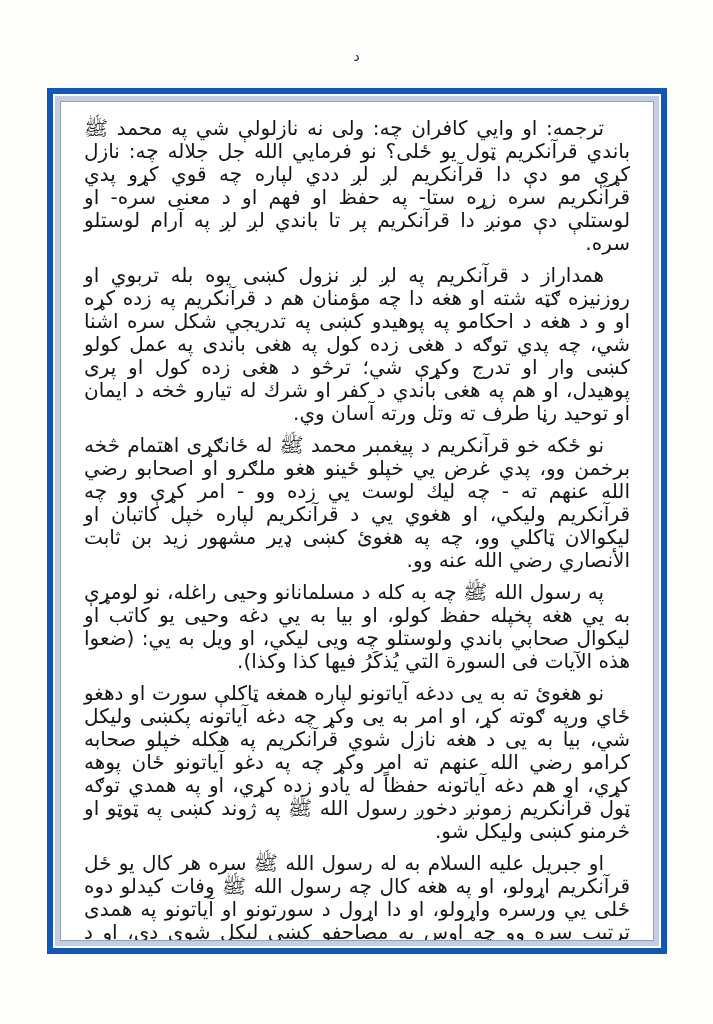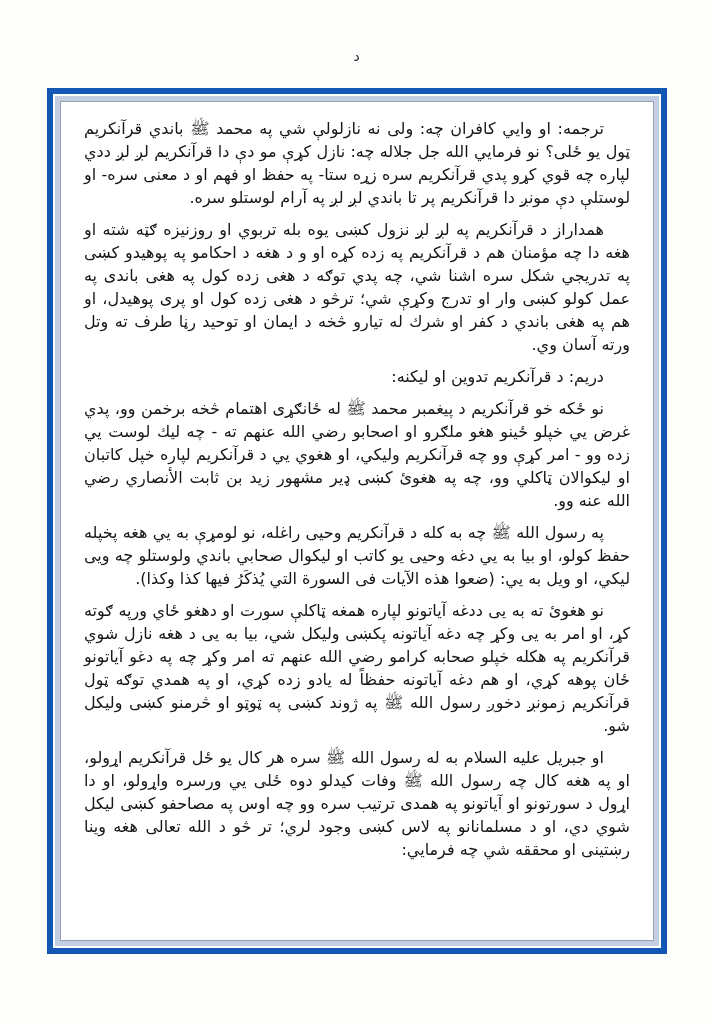--- a/index.html
+++ b/index.html
@@ -41,21 +41,21 @@
     width:100%;height:100%;
     border:1px solid var(--frame-line);
     padding:15px 23px 8px 23px;
     overflow:hidden;
     background:#ffffff;
   }
   .doc{
     direction:rtl;
     text-align:justify;
     text-justify:inter-word;
-    font-size:16px;
+    font-size:20px;
     line-height:23px;
     color:var(--text-color);
   }
   .doc p{
     margin:0 0 9px 0;
     text-indent:26px;
   }
   .doc p.section-heading{
     margin-bottom:9px;
   }
@@ -64,23 +64,22 @@
 <body>
 
 <div class="page-marker">د</div>
 
 <div class="frame">
   <div class="frame-band">
     <div class="frame-line">
       <div class="doc">
         <p>ترجمه: او وايي كافران چه: ولى نه نازلولې شي په محمد ﷺ باندي قرآنكريم ټول يو ځلى؟ نو فرمايي الله جل جلاله چه: نازل كړې مو دې دا قرآنكريم لږ لږ ددي لپاره چه قوي كړو پدي قرآنكريم سره زړه ستا- په حفظ او فهم او د معنى سره- او لوستلې دې مونږ دا قرآنكريم پر تا باندي لږ لږ په آرام لوستلو سره.</p>
         <p>همداراز د قرآنكريم په لږ لږ نزول كښى يوه بله تربوي او روزنيزه ګټه شته او هغه دا چه مؤمنان هم د قرآنكريم په زده كړه او و د هغه د احكامو په پوهيدو كښى په تدريجي شكل سره اشنا شي، چه پدي توګه د هغى زده كول په هغى باندى په عمل كولو كښى وار او تدرج وكړې شي؛ ترڅو د هغى زده كول او پرى پوهيدل، او هم په هغى باندي د كفر او شرك له تيارو څخه د ايمان او توحيد رڼا طرف ته وتل ورته آسان وي.</p>
-        <p class="section-heading">دريم: د قرآنكريم تدوين او ليكنه:</p>
         <p>نو ځكه خو قرآنكريم د پيغمبر محمد ﷺ له ځانګړى اهتمام څخه برخمن وو، پدي غرض يي خپلو ځينو هغو ملګرو او اصحابو رضي الله عنهم ته - چه ليك لوست يي زده وو - امر كړې وو چه قرآنكريم وليكي، او هغوي يي د قرآنكريم لپاره خپل كاتبان او ليكوالان ټاكلي وو، چه په هغوئ كښى ډير مشهور زيد بن ثابت الأنصاري رضي الله عنه وو.</p>
-        <p>په رسول الله ﷺ چه به كله د قرآنكريم وحيى راغله، نو لومړې به يي هغه پخپله حفظ كولو، او بيا به يي دغه وحيى يو كاتب او ليكوال صحابي باندي ولوستلو چه ويى ليكي، او ويل به يي: (ضعوا هذه الآيات فى السورة التي يُذكَرُ فيها كذا وكذا).</p>
+        <p>په رسول الله ﷺ چه به كله د مسلمانانو وحيى راغله، نو لومړې به يي هغه پخپله حفظ كولو، او بيا به يي دغه وحيى يو كاتب او ليكوال صحابي باندي ولوستلو چه ويى ليكي، او ويل به يي: (ضعوا هذه الآيات فى السورة التي يُذكَرُ فيها كذا وكذا).</p>
         <p>نو هغوئ ته به يى ددغه آياتونو لپاره همغه ټاكلې سورت او دهغو ځاي ورپه ګوته كړ، او امر به يى وكړ چه دغه آياتونه پكښى وليكل شي، بيا به يى د هغه نازل شوي قرآنكريم په هكله خپلو صحابه كرامو رضي الله عنهم ته امر وكړ چه په دغو آياتونو ځان پوهه كړي، او هم دغه آياتونه حفظاً له يادو زده كړي، او په همدي توګه ټول قرآنكريم زمونږ دخوږ رسول الله ﷺ په ژوند كښى په ټوټو او څرمنو كښى وليكل شو.</p>
         <p>
           <span>او جبريل عليه السلام به له رسول الله ﷺ سره هر كال يو ځل قرآنكريم اړولو، او په هغه كال چه رسول الله ﷺ وفات كيدلو دوه ځلى يي ورسره واړولو، او دا اړول د سورتونو او آياتونو په همدى ترتيب سره وو چه اوس په مصاحفو كښى ليكل شوي دي، او د مسلمانانو په لاس كښى وجود لري؛ تر څو د الله تعالى هغه وينا رښتينى او محققه شي چه فرمايي: </span>
         </p>
       </div>
     </div>
   </div>
 </div>
 
 </body></html>

